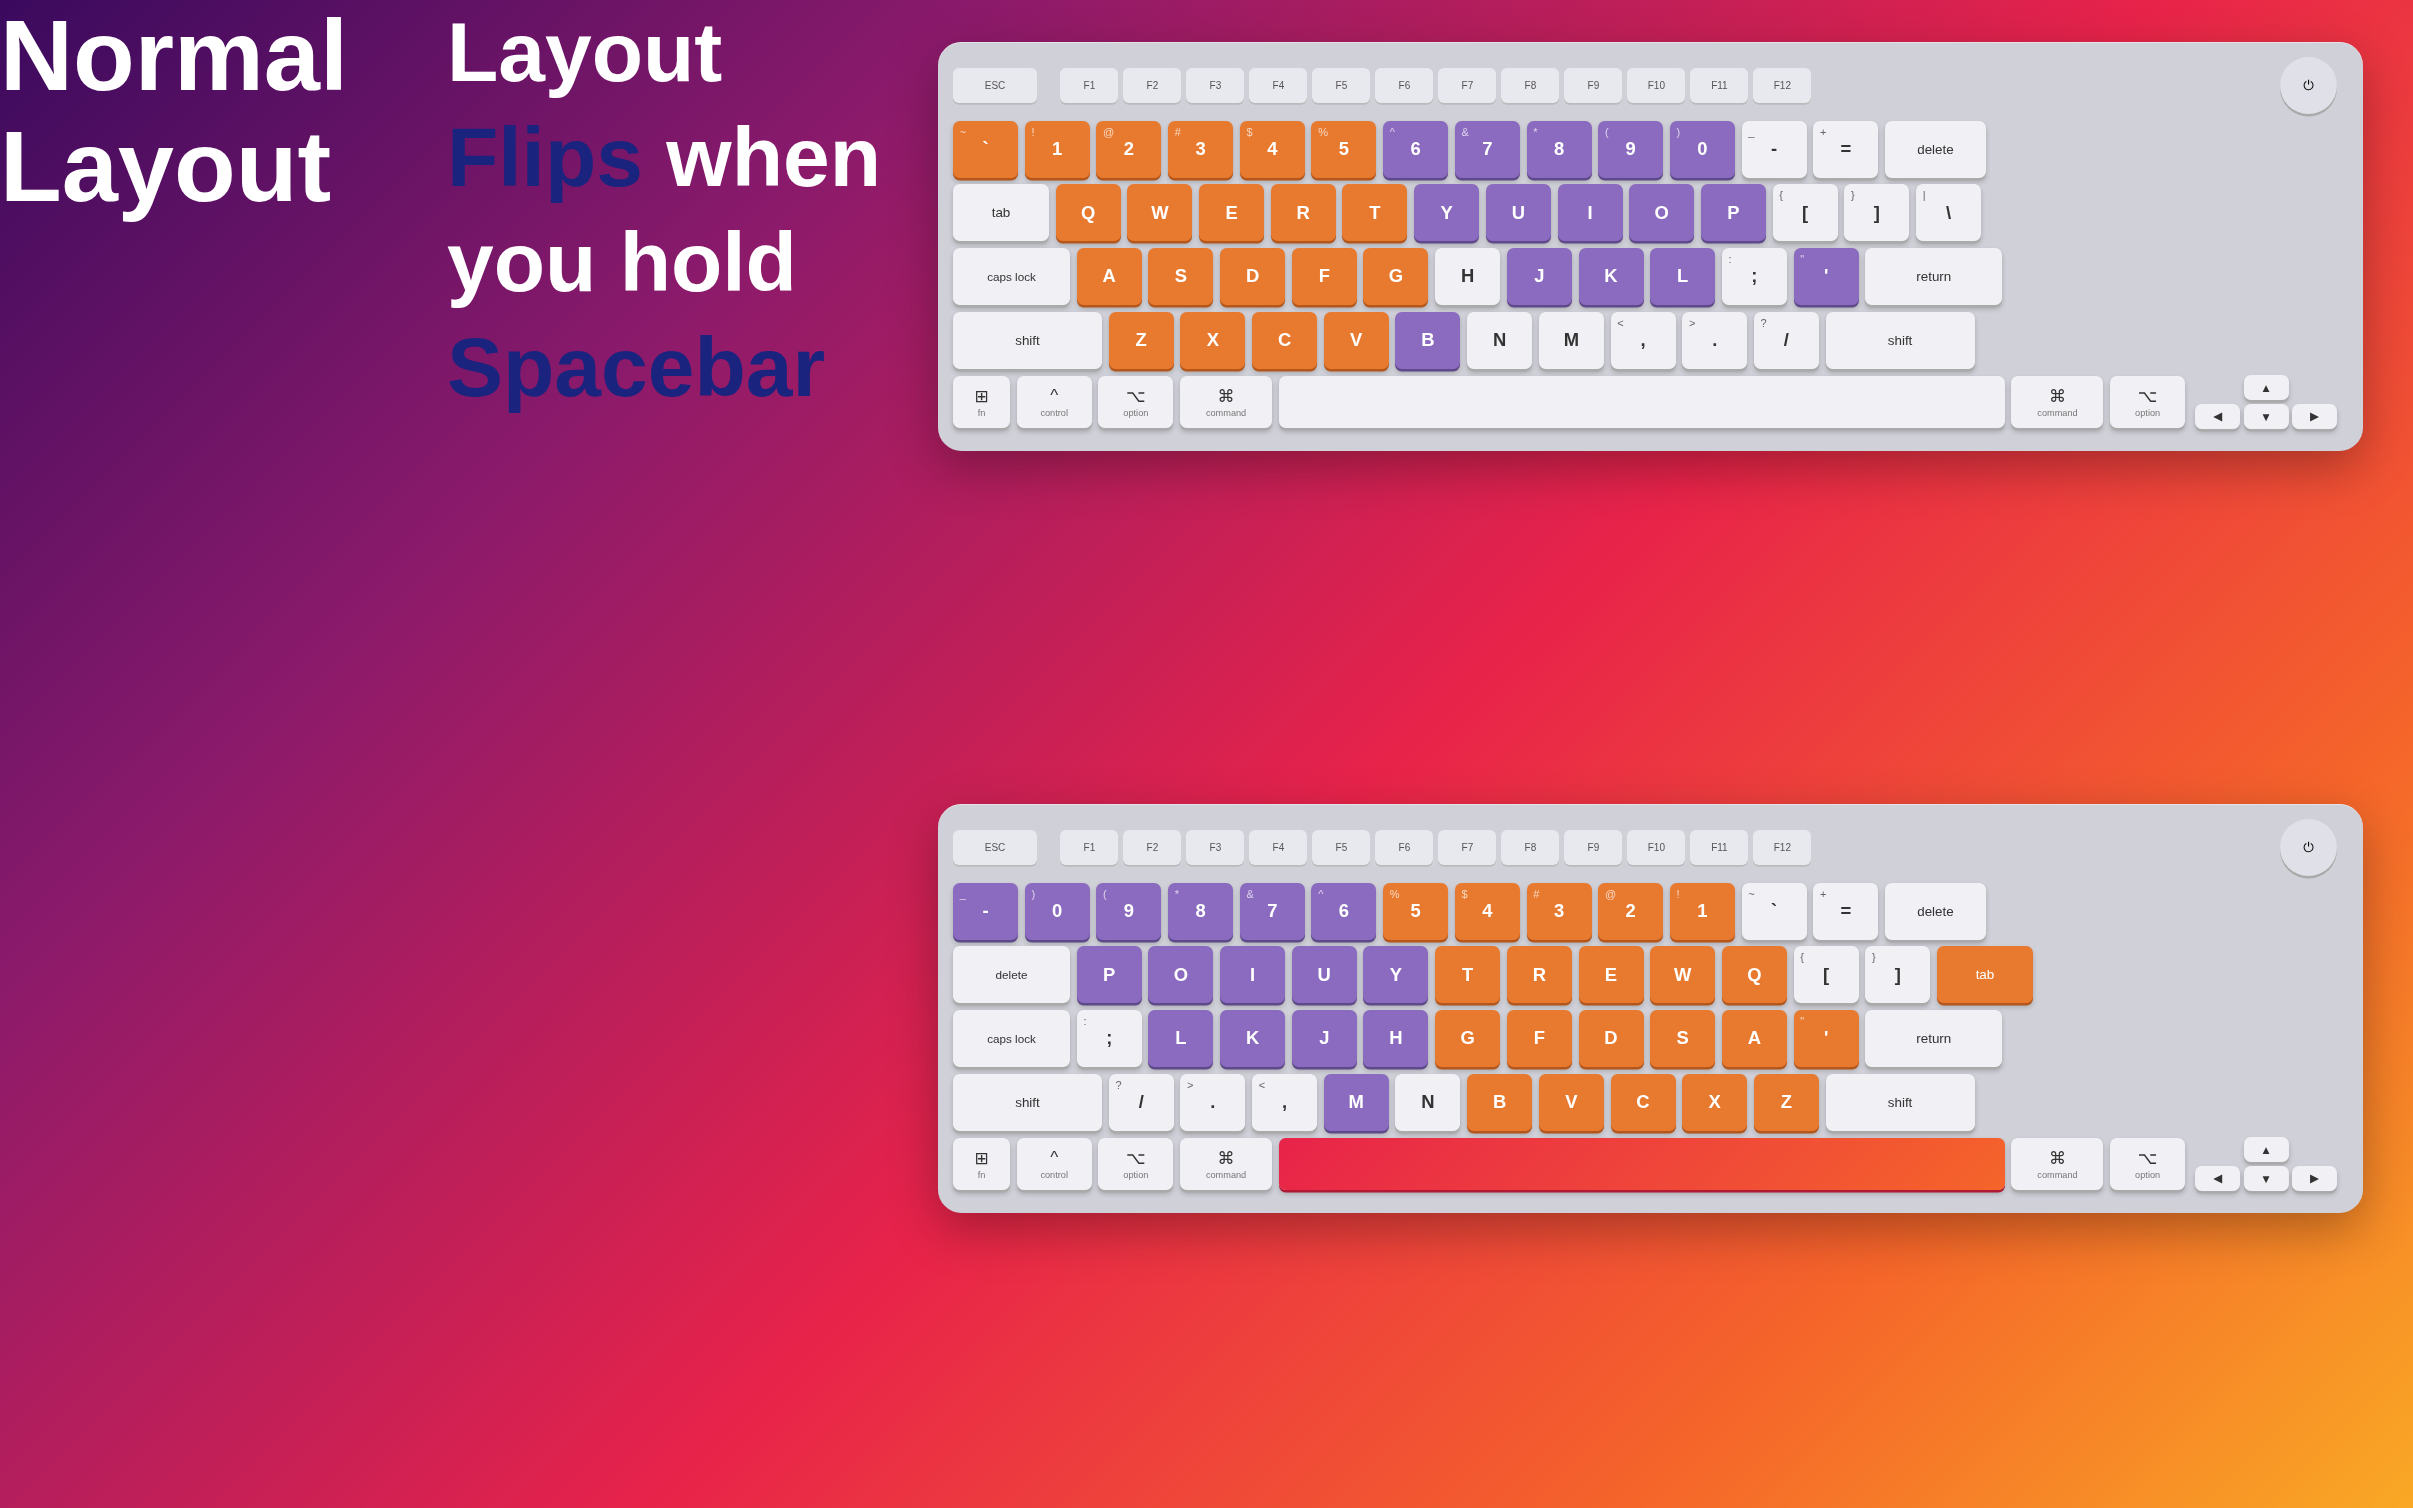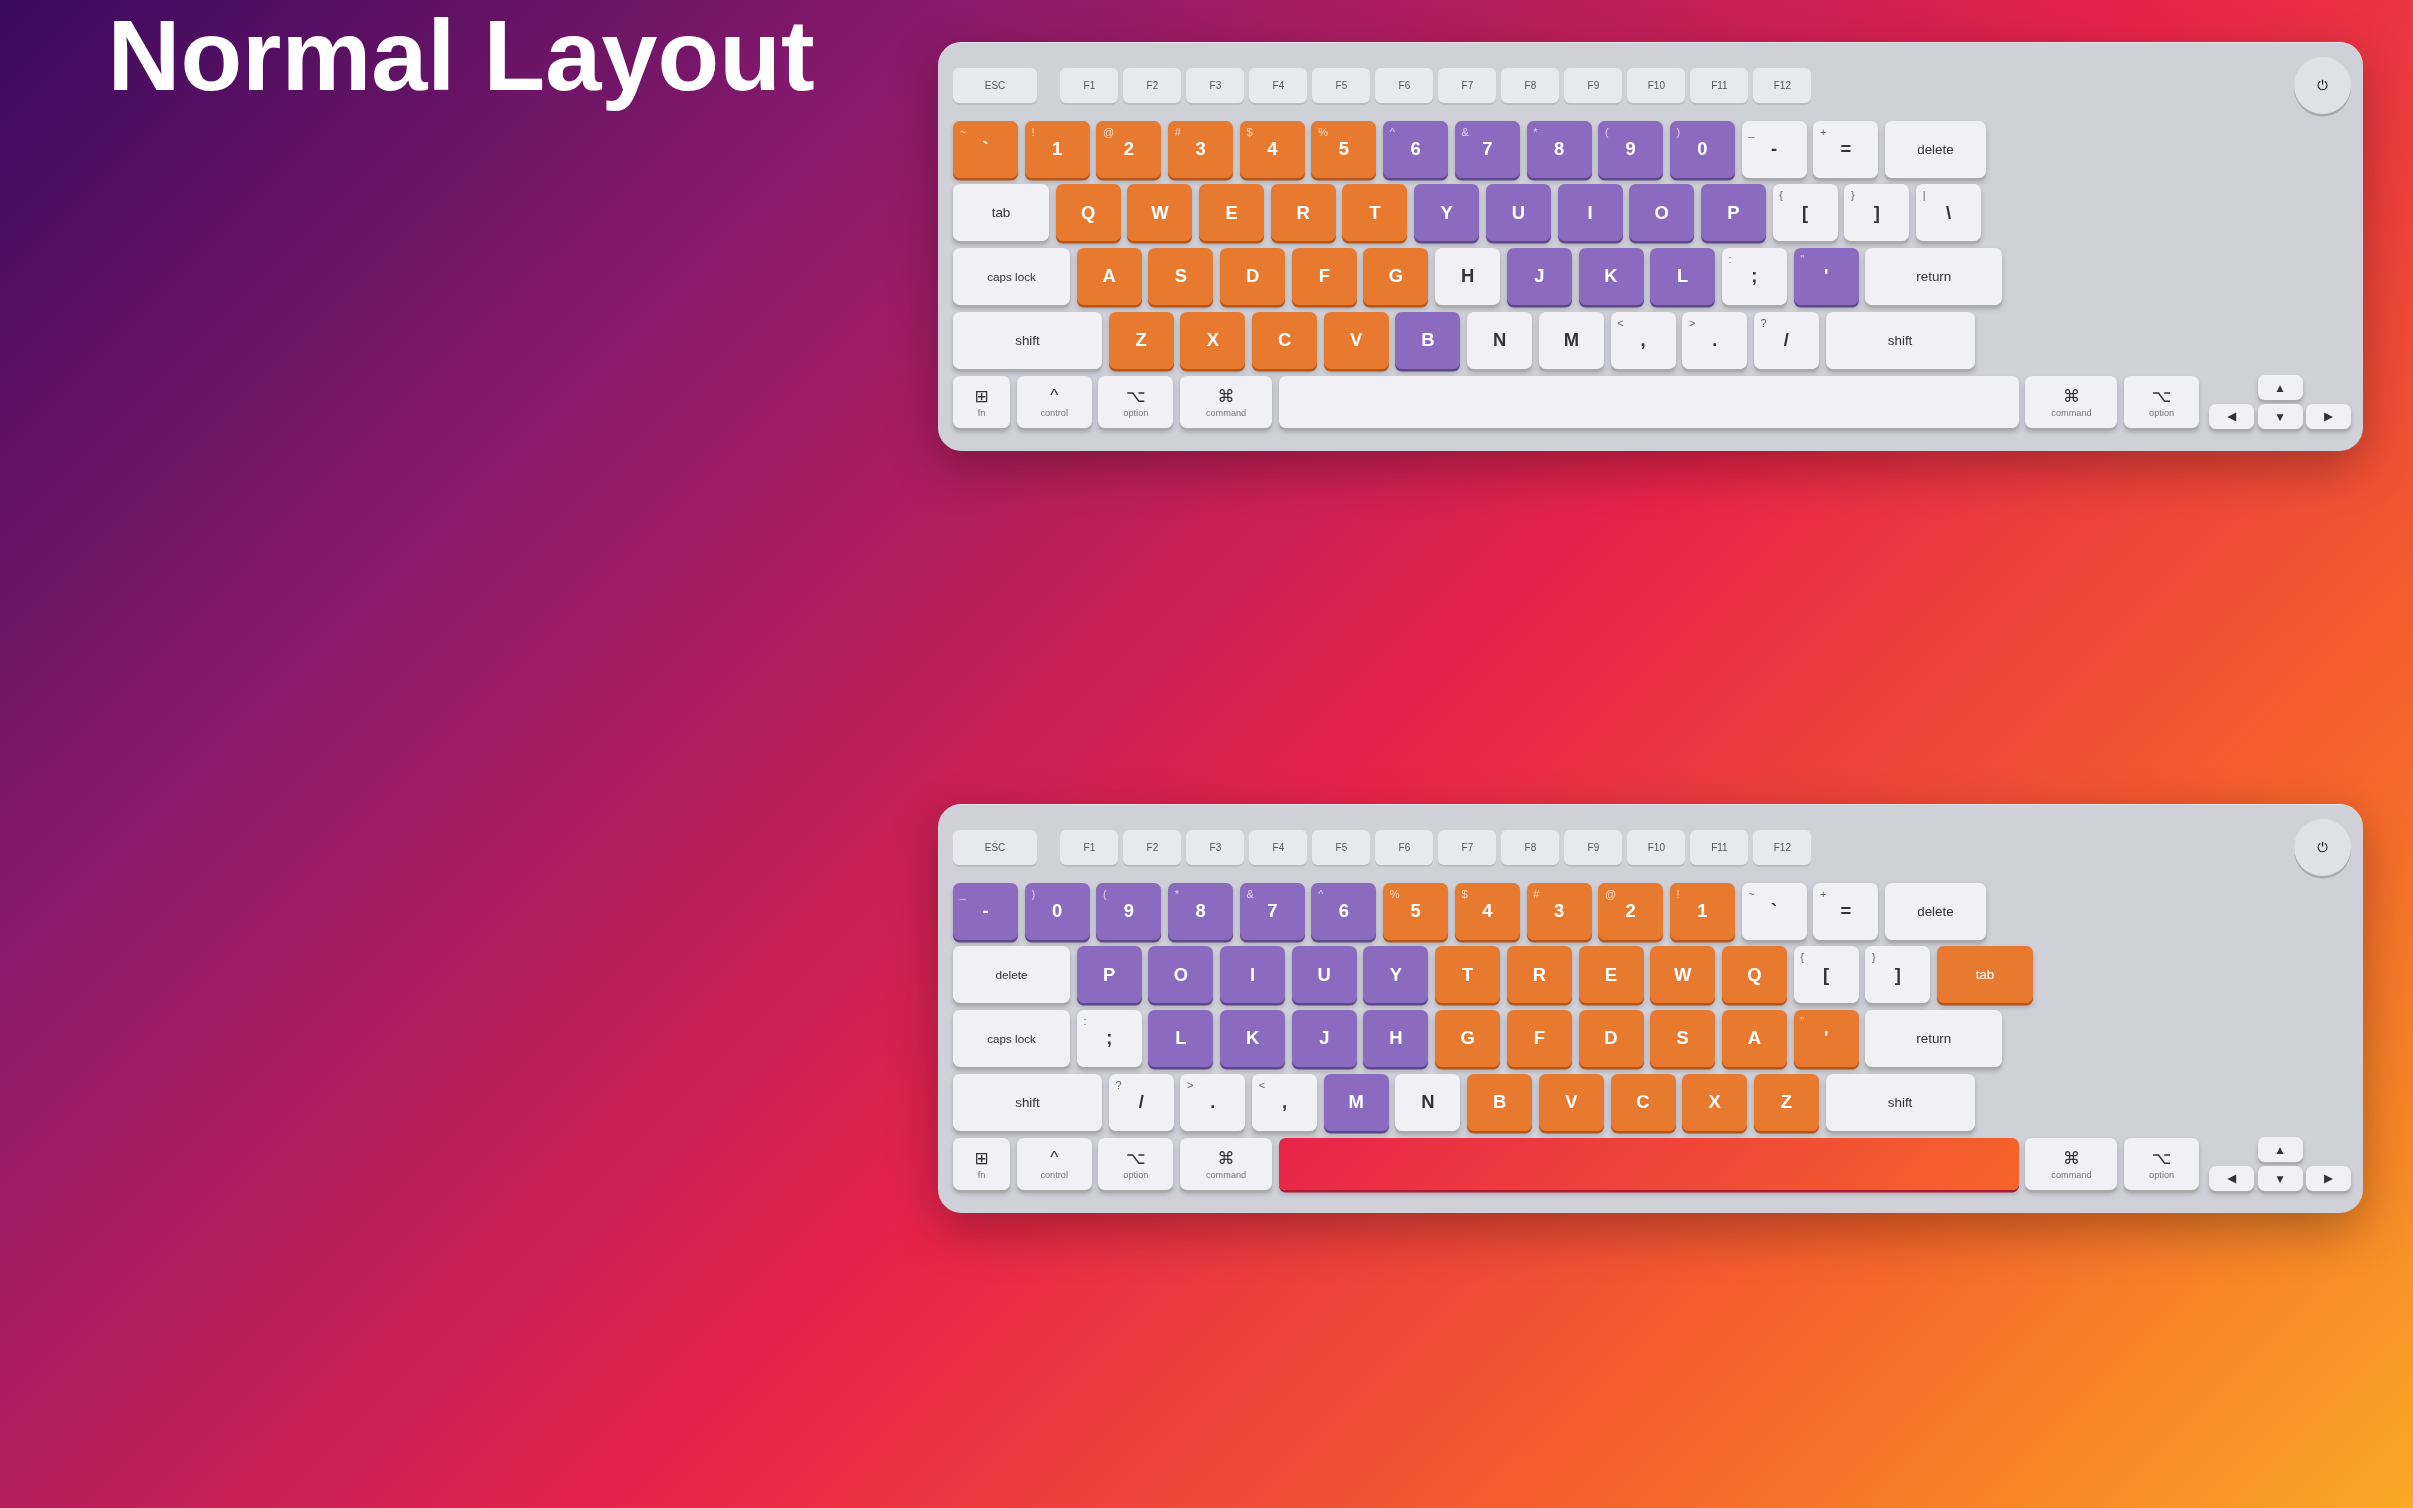--- a/index.html
+++ b/index.html
@@ -54,21 +54,21 @@
     }
 
     .keyboard-container.bottom {
       top: 804px;
     }
 
     
     .keyboard {
       background: #d0d0d8;
       border-radius: 23.5px;
-      padding: 15px 12px 15px 15px;
+      padding: 15px 26px 15px 15px;
       width: 1425px;
       box-shadow: 0 17px 50px rgba(0,0,0,0.3), inset 0 0.8px 0 rgba(255,255,255,0.5);
       position: relative;
     }
 
     .key-row {
       display: flex;
       gap: 6.7px;
       margin-bottom: 6.7px;
       align-items: flex-end;
@@ -172,20 +172,24 @@
     }
 
     .fn-gap { width: 13.4px; }
 
   </style>
 </head>
 <body>
 
 <div class="left-panel">
   <div class="title-normal">Normal Layout</div>
+  <div class="title-flips">
+    <span>Layout </span><span class="highlight-blue">Flips</span><span> when</span><br>
+    <span>you hold </span><span class="highlight-blue">Spacebar</span>
+  </div>
 </div>
 
 <div class="keyboard-container top">
   <div class="keyboard">
 
     <div class="fn-row">
       <div class="fn-key key-fn-esc" style="width:84px">ESC</div>
       <div class="fn-gap"></div>
       <div class="fn-key key-fn-std">F1</div>
       <div class="fn-key key-fn-std">F2</div>

